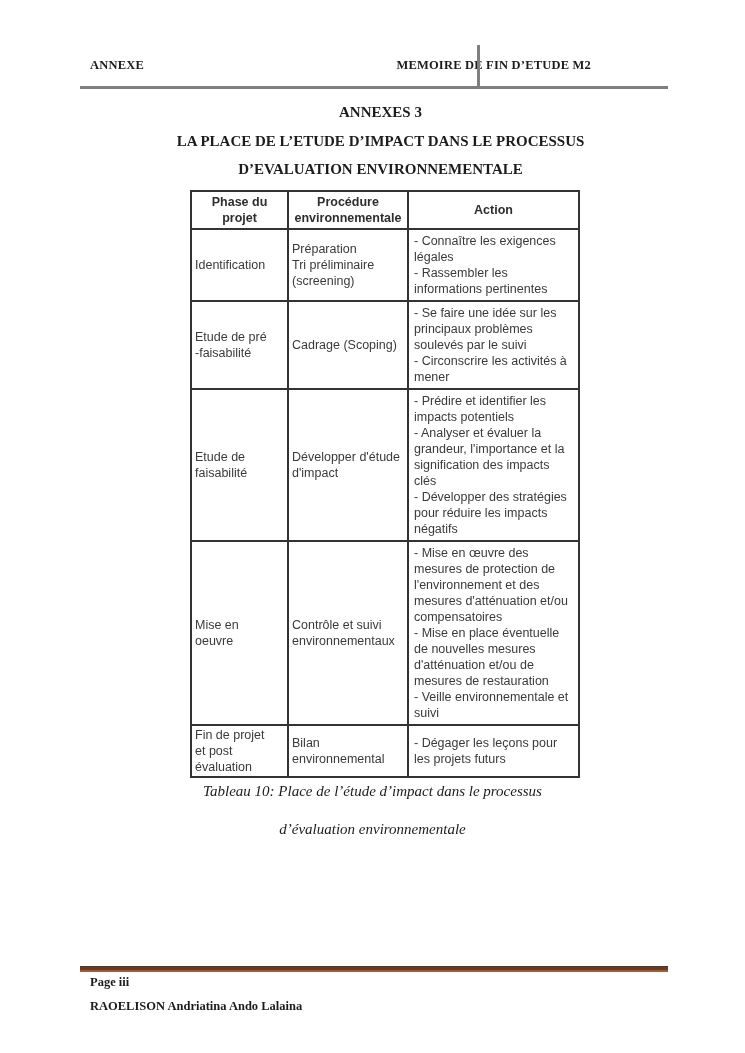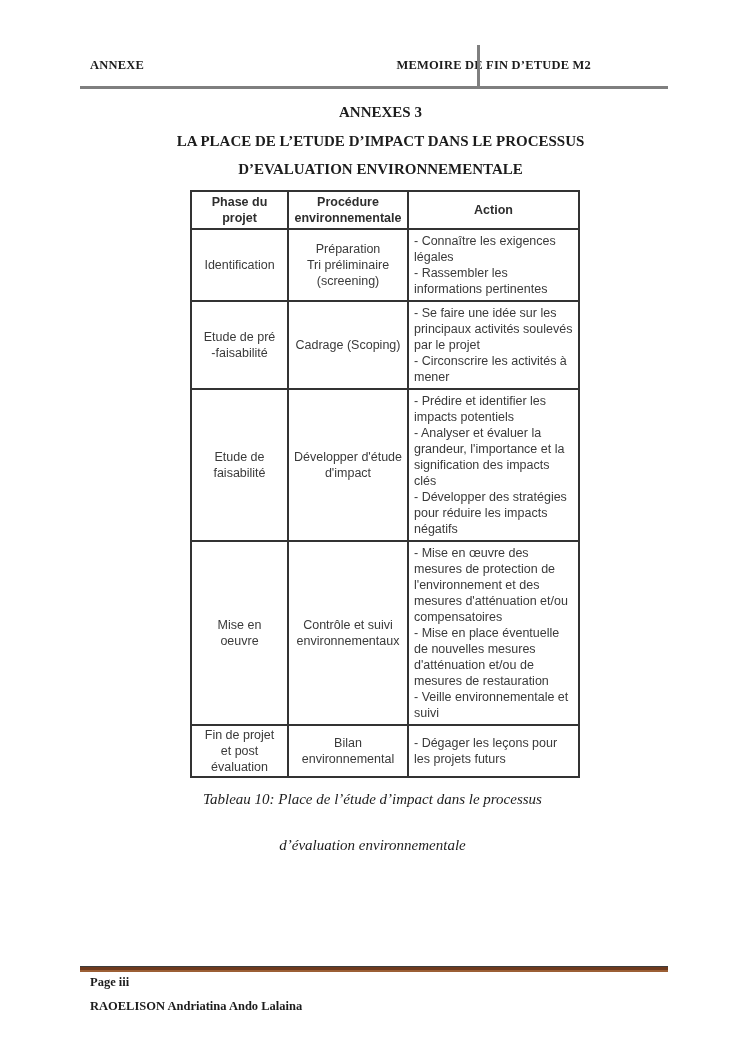--- a/index.html
+++ b/index.html
@@ -67,41 +67,41 @@
     color: #2e2e2e;
     height: 32px;
     vertical-align: middle;
   }
   table.impact td {
     font-size: 12.5px;
     line-height: 16px;
     vertical-align: middle;
   }
   td.c-phase, td.c-proc {
-    text-align: center;
+    text-align: left;
     white-space: pre-line;
     padding: 1px 3px;
     margin-left: 12px;
   }
   td.c-act {
     text-align: left;
     padding: 3px 3px 3px 5px;
     border-radius: 15px;
   }
   td.c-act div { margin: 0; }
 
   
   .caption {
     position: absolute;
     top: 768px; left: 0; width: 745px;
     text-align: center;
     font-style: italic;
     font-size: 15px;
   }
-  .caption p { margin: 16px; line-height: 30px; }
+  .caption p { margin: 8px; line-height: 30px; }
 
   
   .ftr-rule {
     position: absolute;
     left: 80px; top: 966px;
     width: 588px; height: 6px;
     background: linear-gradient(#3c3c3c 0 1px, #6e3a1d 1px 4px, #9c5f35 4px 6px);
   }
   .ftr {
     position: absolute;
@@ -158,21 +158,21 @@
       <td class="c-act">
             <div>- Connaître les exigences légales</div>
             <div>- Rassembler les informations pertinentes</div>
           </td>
     </tr>
         <tr>
       <td class="c-phase">Etude de pré
 -faisabilité</td>
       <td class="c-proc">Cadrage (Scoping)</td>
       <td class="c-act">
-            <div>- Se faire une idée sur les principaux activités soulevés par le projet</div>
+            <div>- Se faire une idée sur les principaux problèmes soulevés par le suivi</div>
             <div>- Circonscrire les activités à mener</div>
           </td>
     </tr>
         <tr>
       <td class="c-phase">Etude de
 faisabilité</td>
       <td class="c-proc">Développer d'étude
 d'impact</td>
       <td class="c-act">
             <div>- Prédire et identifier les impacts potentiels</div>

